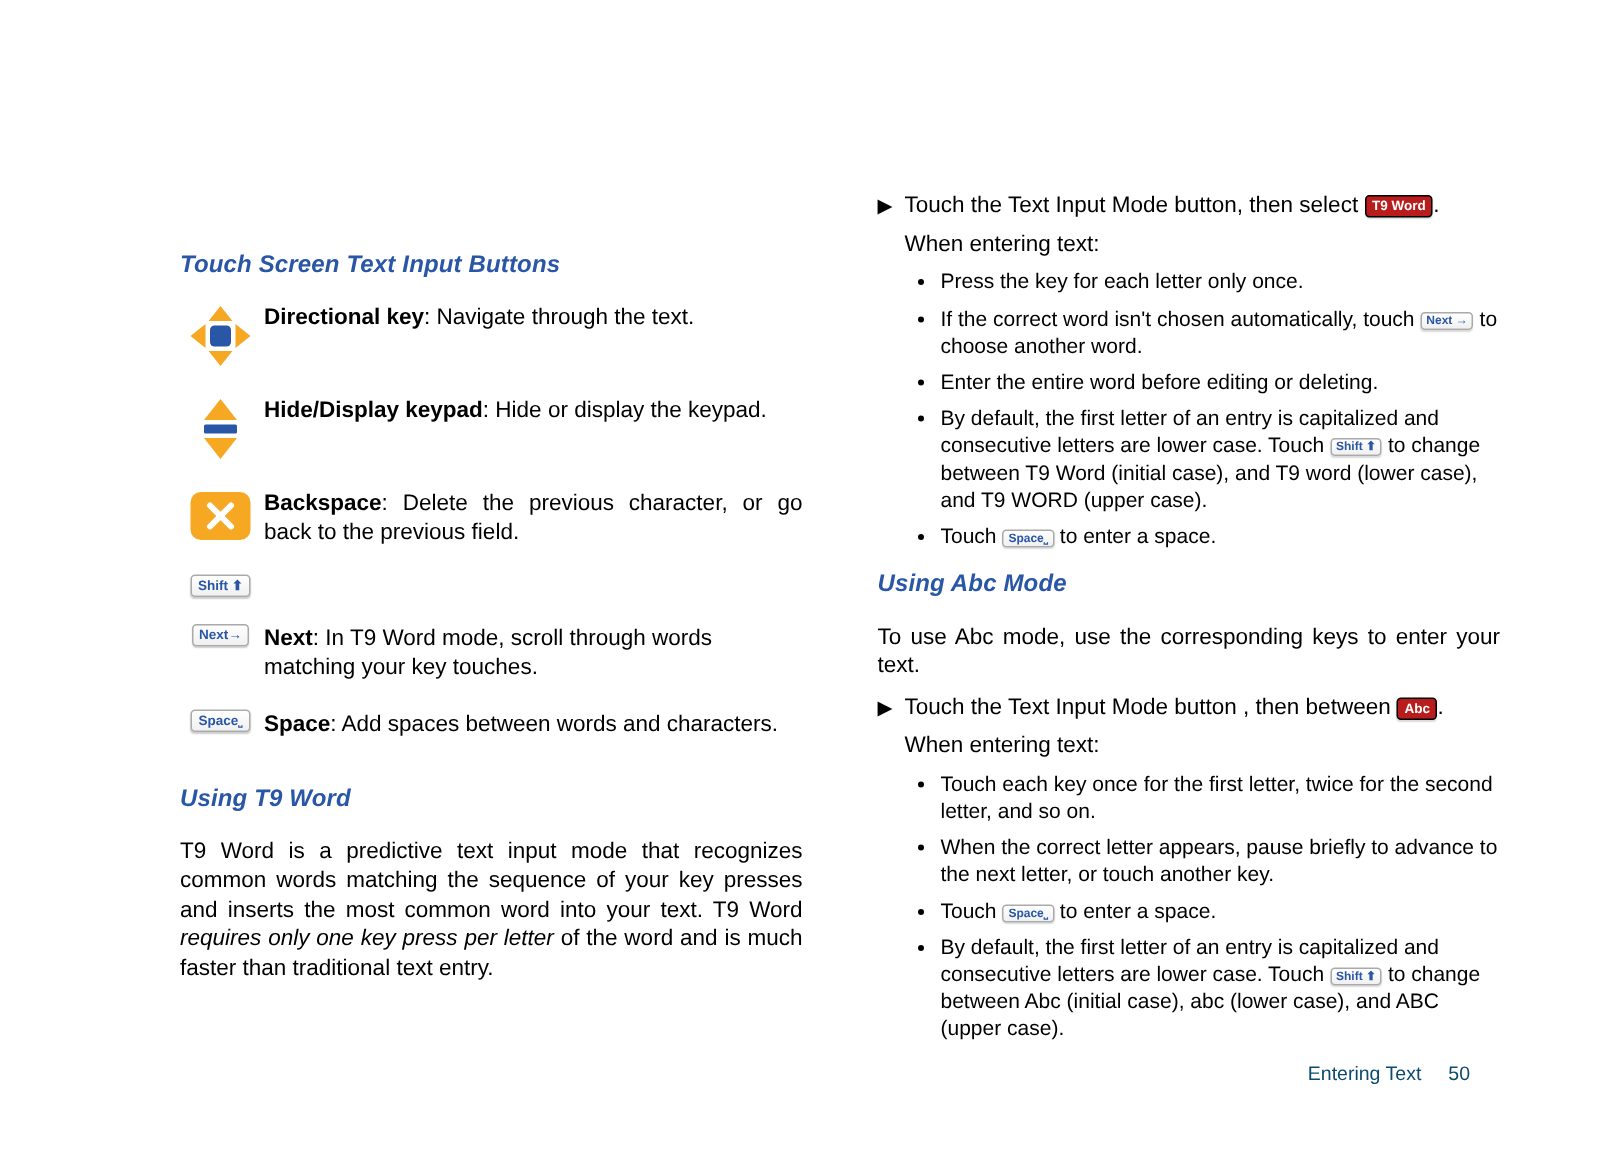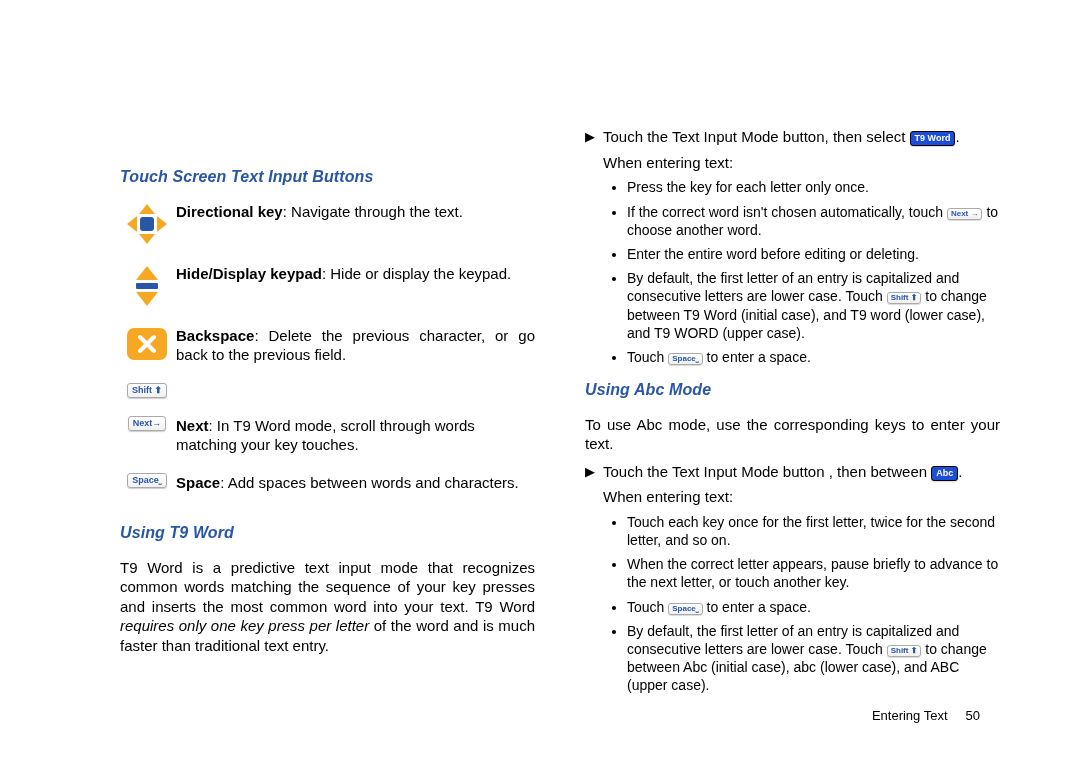--- a/index.html
+++ b/index.html
@@ -99,21 +99,21 @@
     line-height: 1.3;
     margin-bottom: 6px;
     text-align: left;
   }
 
   .footer {
     position: absolute;
     bottom: 48px;
     right: 100px;
     font-size: 13px;
-    color: #000000;
+    color: #0c4a6e;
   }
   .footer .sep { display:inline-block; width:18px; }
 
   .italic { font-style: italic; }
   b { font-weight: bold; }
 
   
   .inline-key {
     display: inline-block;
     border: 1px solid #aaa;
@@ -121,21 +121,21 @@
     background: linear-gradient(#fff,#f0f0f0);
     font-size: 8px;
     font-weight: bold;
     color: #2956a6;
     padding: 1px 3px;
     vertical-align: 1px;
     line-height: 1;
     box-shadow: 0 1px 1px rgba(0,0,0,0.15);
   }
   .inline-key.dark {
-    background:#1d4ed8; color:#fff; border-color:#000; font-size:9px; padding:2px 4px;
+    background:#b91c1c; color:#fff; border-color:#000; font-size:9px; padding:2px 4px;
   }
 </style>
 </head>
 <body>
 
 <div class="page">
 
   <div class="col col-left">
     <div class="sec-title">Touch Screen Text Input Buttons</div>
 

